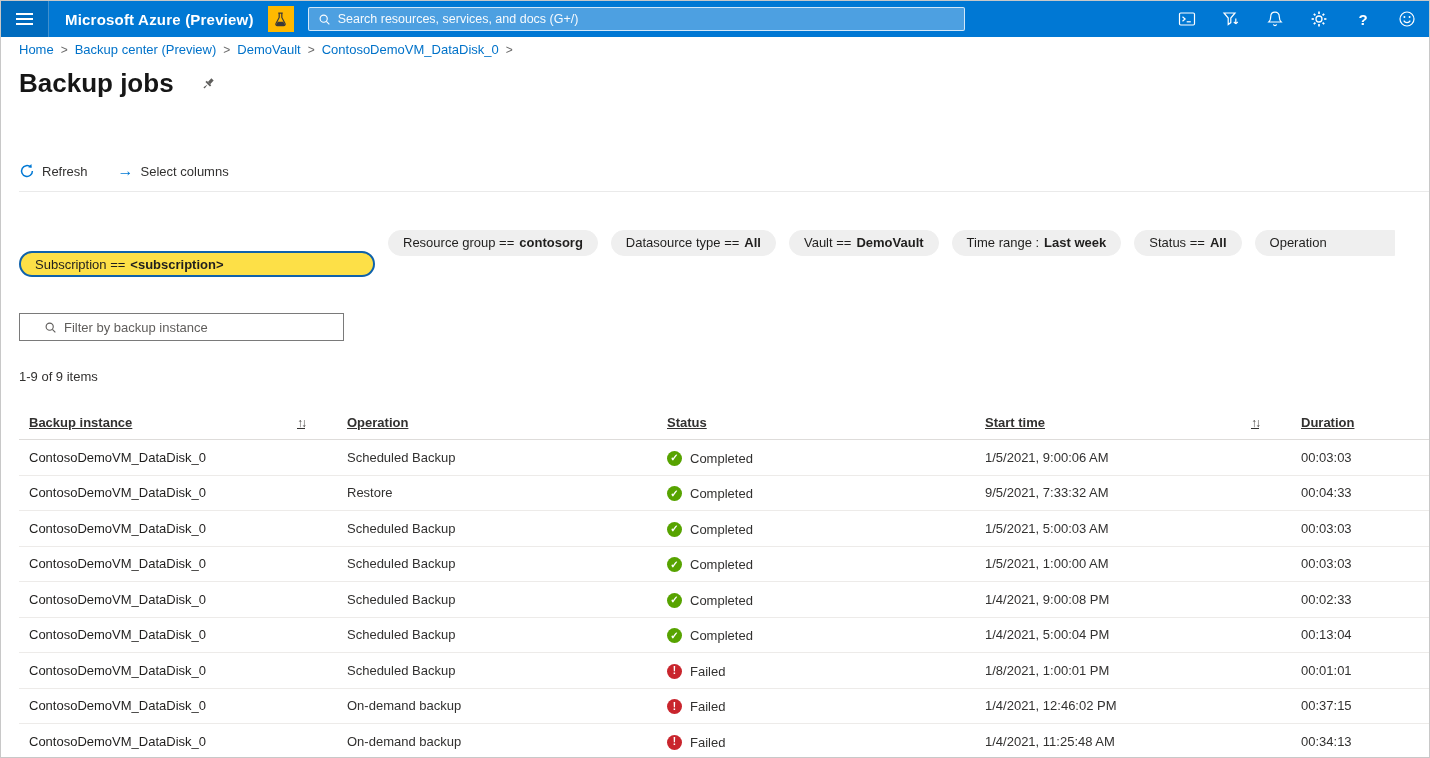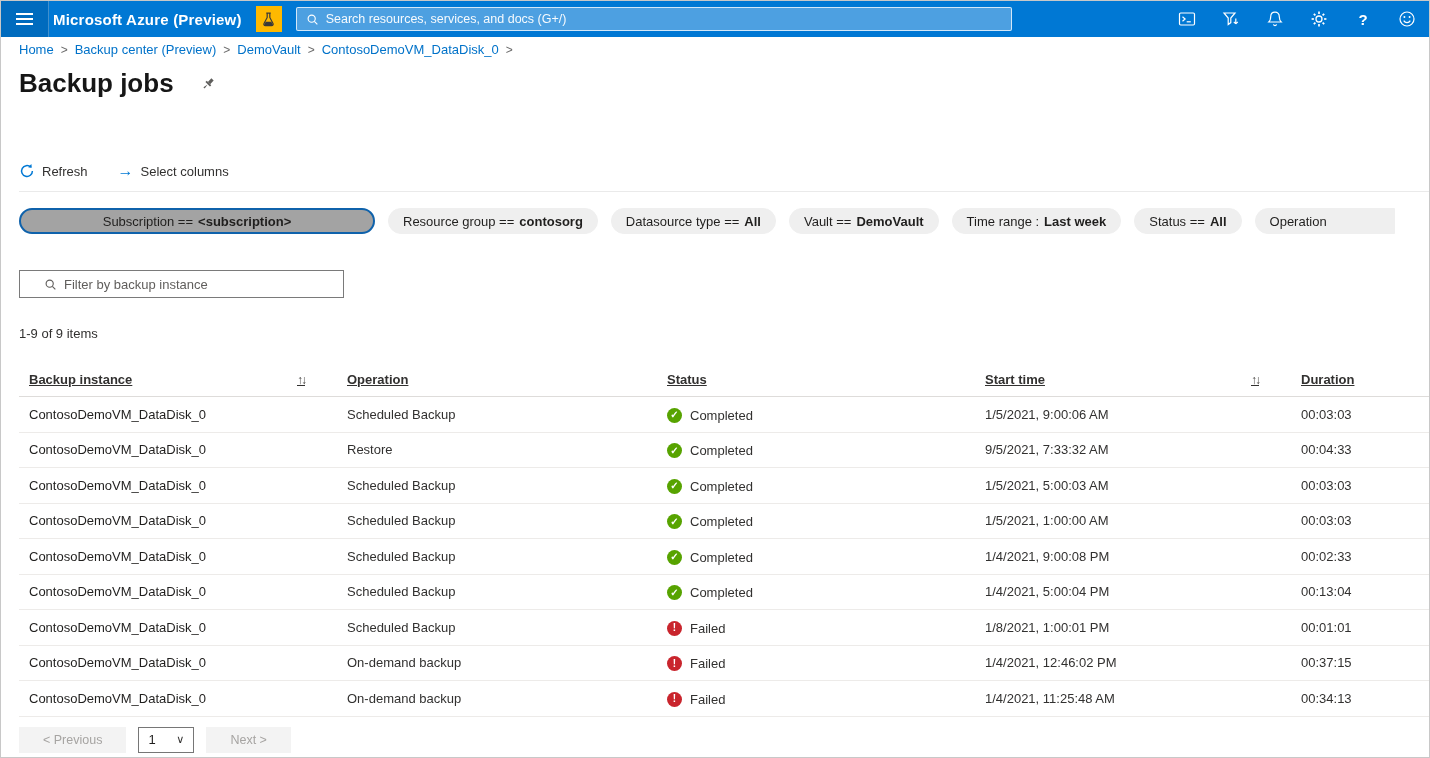--- a/index.html
+++ b/index.html
@@ -13,23 +13,23 @@
   }
   *{box-sizing:border-box;margin:0;padding:0;font-family:"Liberation Sans",sans-serif;}
   html,body{width:1430px;height:758px;background:#fff;overflow:hidden;}
   body{border:1px solid #c8c8c8;color:var(--text);}
 
   
   .topbar{height:36px;background:var(--topbar);display:flex;align-items:center;}
   .hamburger{width:48px;height:36px;background:rgba(0,0,0,0.10);border:none;border-right:1px solid rgba(255,255,255,0.25);
     display:flex;flex-direction:column;justify-content:center;align-items:center;gap:3px;cursor:pointer;}
   .hamburger span{display:block;width:17px;height:2px;background:#fff;}
-  .portal-title{margin-left:4px;color:#fff;font-size:15px;font-weight:700;letter-spacing:.2px;white-space:nowrap;}
+  .portal-title{margin-left:16px;color:#fff;font-size:15px;font-weight:700;letter-spacing:.2px;white-space:nowrap;}
   .flask-btn{margin-left:14px;width:26px;height:26px;background:#ffb900;border:none;display:flex;align-items:center;justify-content:center;cursor:pointer;flex:none;}
-  .topbar-search{margin-left:14px;width:716px;height:24px;background:rgba(255,255,255,0.30);border:1px solid rgba(255,255,255,0.75);
+  .topbar-search{margin-left:14px;width:657px;height:24px;background:rgba(255,255,255,0.30);border:1px solid rgba(255,255,255,0.75);
     border-radius:2px;display:flex;align-items:center;gap:7px;padding:0 9px;color:#fff;}
   .topbar-search input{flex:1;background:transparent;border:none;outline:none;color:#fff;font-size:12.5px;}
   .topbar-search input::placeholder{color:rgba(255,255,255,0.95);}
   .topbar-right{margin-left:auto;display:flex;height:36px;}
   .top-icon-btn{width:44px;height:36px;background:transparent;border:none;display:flex;align-items:center;justify-content:center;color:#fff;cursor:pointer;}
   .help-glyph{color:#fff;font-size:15px;font-weight:700;}
 
   
   .breadcrumb{margin:5px 0 0 18px;display:flex;align-items:center;gap:7px;font-size:13px;}
   .crumb{color:#0072c9;text-decoration:none;cursor:pointer;}
@@ -43,21 +43,21 @@
   
   .toolbar{margin:28px 0 0 18px;display:flex;align-items:center;gap:30px;padding-bottom:12px;border-bottom:1px solid #eaeaea;width:calc(100% - 18px);}
   .toolbar-btn{display:flex;align-items:center;gap:7px;background:none;border:none;font-size:13px;color:var(--text);cursor:pointer;margin-top:36px;}
   .arrow-glyph{color:var(--accent);font-size:16px;line-height:1;}
 
   
   .filter-bar{margin:16px 0 0 18px;width:calc(100% - 18px);display:flex;gap:13px;overflow:hidden;white-space:nowrap;align-items:center;}
   .pill{flex:none;height:26px;border-radius:13px;background:#efefef;border:1px solid #efefef;padding:0 14px;
     display:flex;align-items:center;gap:5px;font-size:13px;color:#201f1e;cursor:pointer;}
   .pill b{font-weight:700;}
-  .pill.selected{background:#a3a3a3;border:2px solid #0f62ab;min-width:356px;justify-content:center;}
+  .pill.selected{background:#fde047;border:2px solid #0f62ab;min-width:356px;justify-content:flex-start;margin-top:43px;}
   .pill.truncated{min-width:140px;border-radius:13px 0 0 13px;}
 
   
   .instance-filter{margin:36px 0 0 18px;width:325px;height:28px;border:1px solid #7a7a7a;display:flex;align-items:center;gap:7px;padding:0 24px;color:var(--muted);}
   .instance-filter input{flex:1;border:none;outline:none;font-size:13px;color:var(--text);background:transparent;}
   .instance-filter input::placeholder{color:var(--muted);}
 
   .items-count{margin:28px 0 0 18px;font-size:13px;color:var(--text);}
 
   

